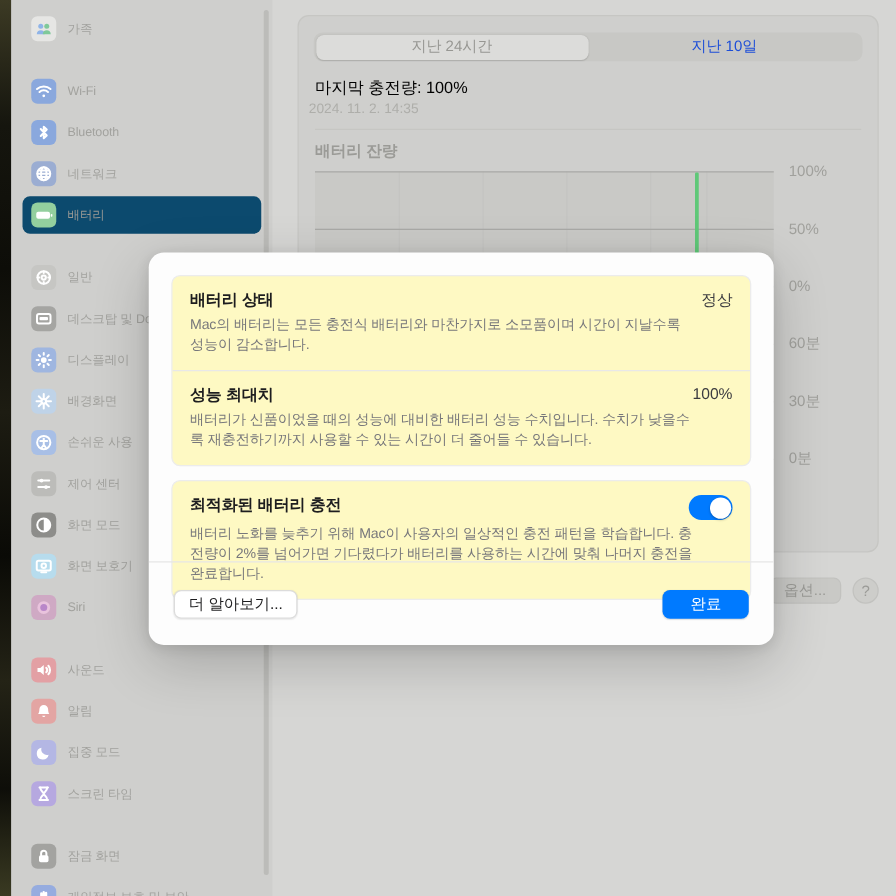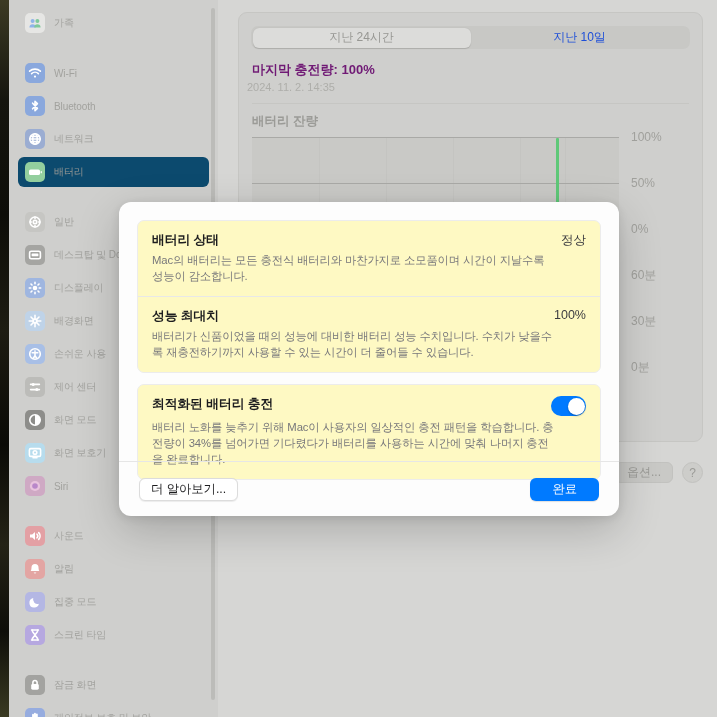--- a/index.html
+++ b/index.html
@@ -90,21 +90,21 @@
   #segmented{
     position:absolute; left:12px; top:13px; right:12px; height:23px;
     background:#c8c8c5; border-radius:7px; display:flex; padding:1.5px;
   }
   .seg{
     flex:1; display:flex; align-items:center; justify-content:center;
     font-size:12px; color:#1d4ed8; border-radius:6px;
   }
   .seg.active{ background:#dcdcda; color:#979793; box-shadow:0 0.5px 1px rgba(0,0,0,.14); }
 
-  #last-charge{ position:absolute; left:13px; top:48px; font-size:13px; color:#701a75; font-weight:700;}
+  #last-charge{ position:absolute; left:13px; top:48px; font-size:13px; color:#000000; font-weight:400;}
   #charge-time{ position:absolute; left:8px; top:68px; font-size:11px; color:#aeaeaa; }
   #divider-1{ position:absolute; left:13px; right:13px; top:90px; height:1px; background:#c6c6c3; }
   #chart-title{ position:absolute; left:13px; top:100px; font-size:12.5px; color:#9b9b97; font-weight:600; }
 
   
   .chart-wrap{ position:absolute; left:13px; right:13px; }
   #chart-level{ top:124px; height:102px; }
   #chart-usage{ top:248px; height:128px; }
   .plot{
     position:absolute; left:0; top:0; right:70px; bottom:0;
@@ -155,21 +155,21 @@
   .toggle{
     width:35px; height:20px; border-radius:10px; background:#007aff;
     position:relative; flex:0 0 35px; margin-left:12px;
   }
   .toggle::after{
     content:""; position:absolute; top:1.5px; left:16.5px;
     width:17px; height:17px; border-radius:50%; background:#fff;
     box-shadow:0 1px 2px rgba(0,0,0,.28);
   }
   #modal-footer{
-    position:absolute; left:0; right:0; bottom:0; height:55px;
+    position:absolute; left:0; right:0; bottom:0; height:67px;
     border-top:1px solid #e6e6e6;
     display:flex; align-items:center; justify-content:space-between;
     padding:0 20px;
   }
   #learn-more-button{
     height:23px; padding:0 11px; border-radius:6px; background:#fff;
     border:1px solid #dcdcdc; box-shadow:0 0.5px 1px rgba(0,0,0,.07);
     display:flex; align-items:center; font-size:12.3px; color:#1d1d1f;
   }
   #done-button{
@@ -472,21 +472,21 @@
           <div class="row-desc">배터리가 신품이었을 때의 성능에 대비한 배터리 성능 수치입니다. 수치가 낮을수록 재충전하기까지 사용할 수 있는 시간이 더 줄어들 수 있습니다.</div>
         </div>
       </div>
 
       <div class="group-box" id="group-optimized">
         <div class="row">
           <div class="row-head">
             <div class="row-title">최적화된 배터리 충전</div>
             <div class="toggle"></div>
           </div>
-          <div class="row-desc">배터리 노화를 늦추기 위해 Mac이 사용자의 일상적인 충전 패턴을 학습합니다. 충전량이 34%를 넘어가면 기다렸다가 배터리를 사용하는 시간에 맞춰 나머지 충전을 완료합니다.</div>
+          <div class="row-desc">배터리 노화를 늦추기 위해 Mac이 사용자의 일상적인 충전 패턴을 학습합니다. 충전량이 2%를 넘어가면 기다렸다가 배터리를 사용하는 시간에 맞춰 나머지 충전을 완료합니다.</div>
         </div>
       </div>
     </div>
 
     <div id="modal-footer">
       <div id="learn-more-button">더 알아보기...</div>
       <div id="done-button">완료</div>
     </div>
   </div>
 

